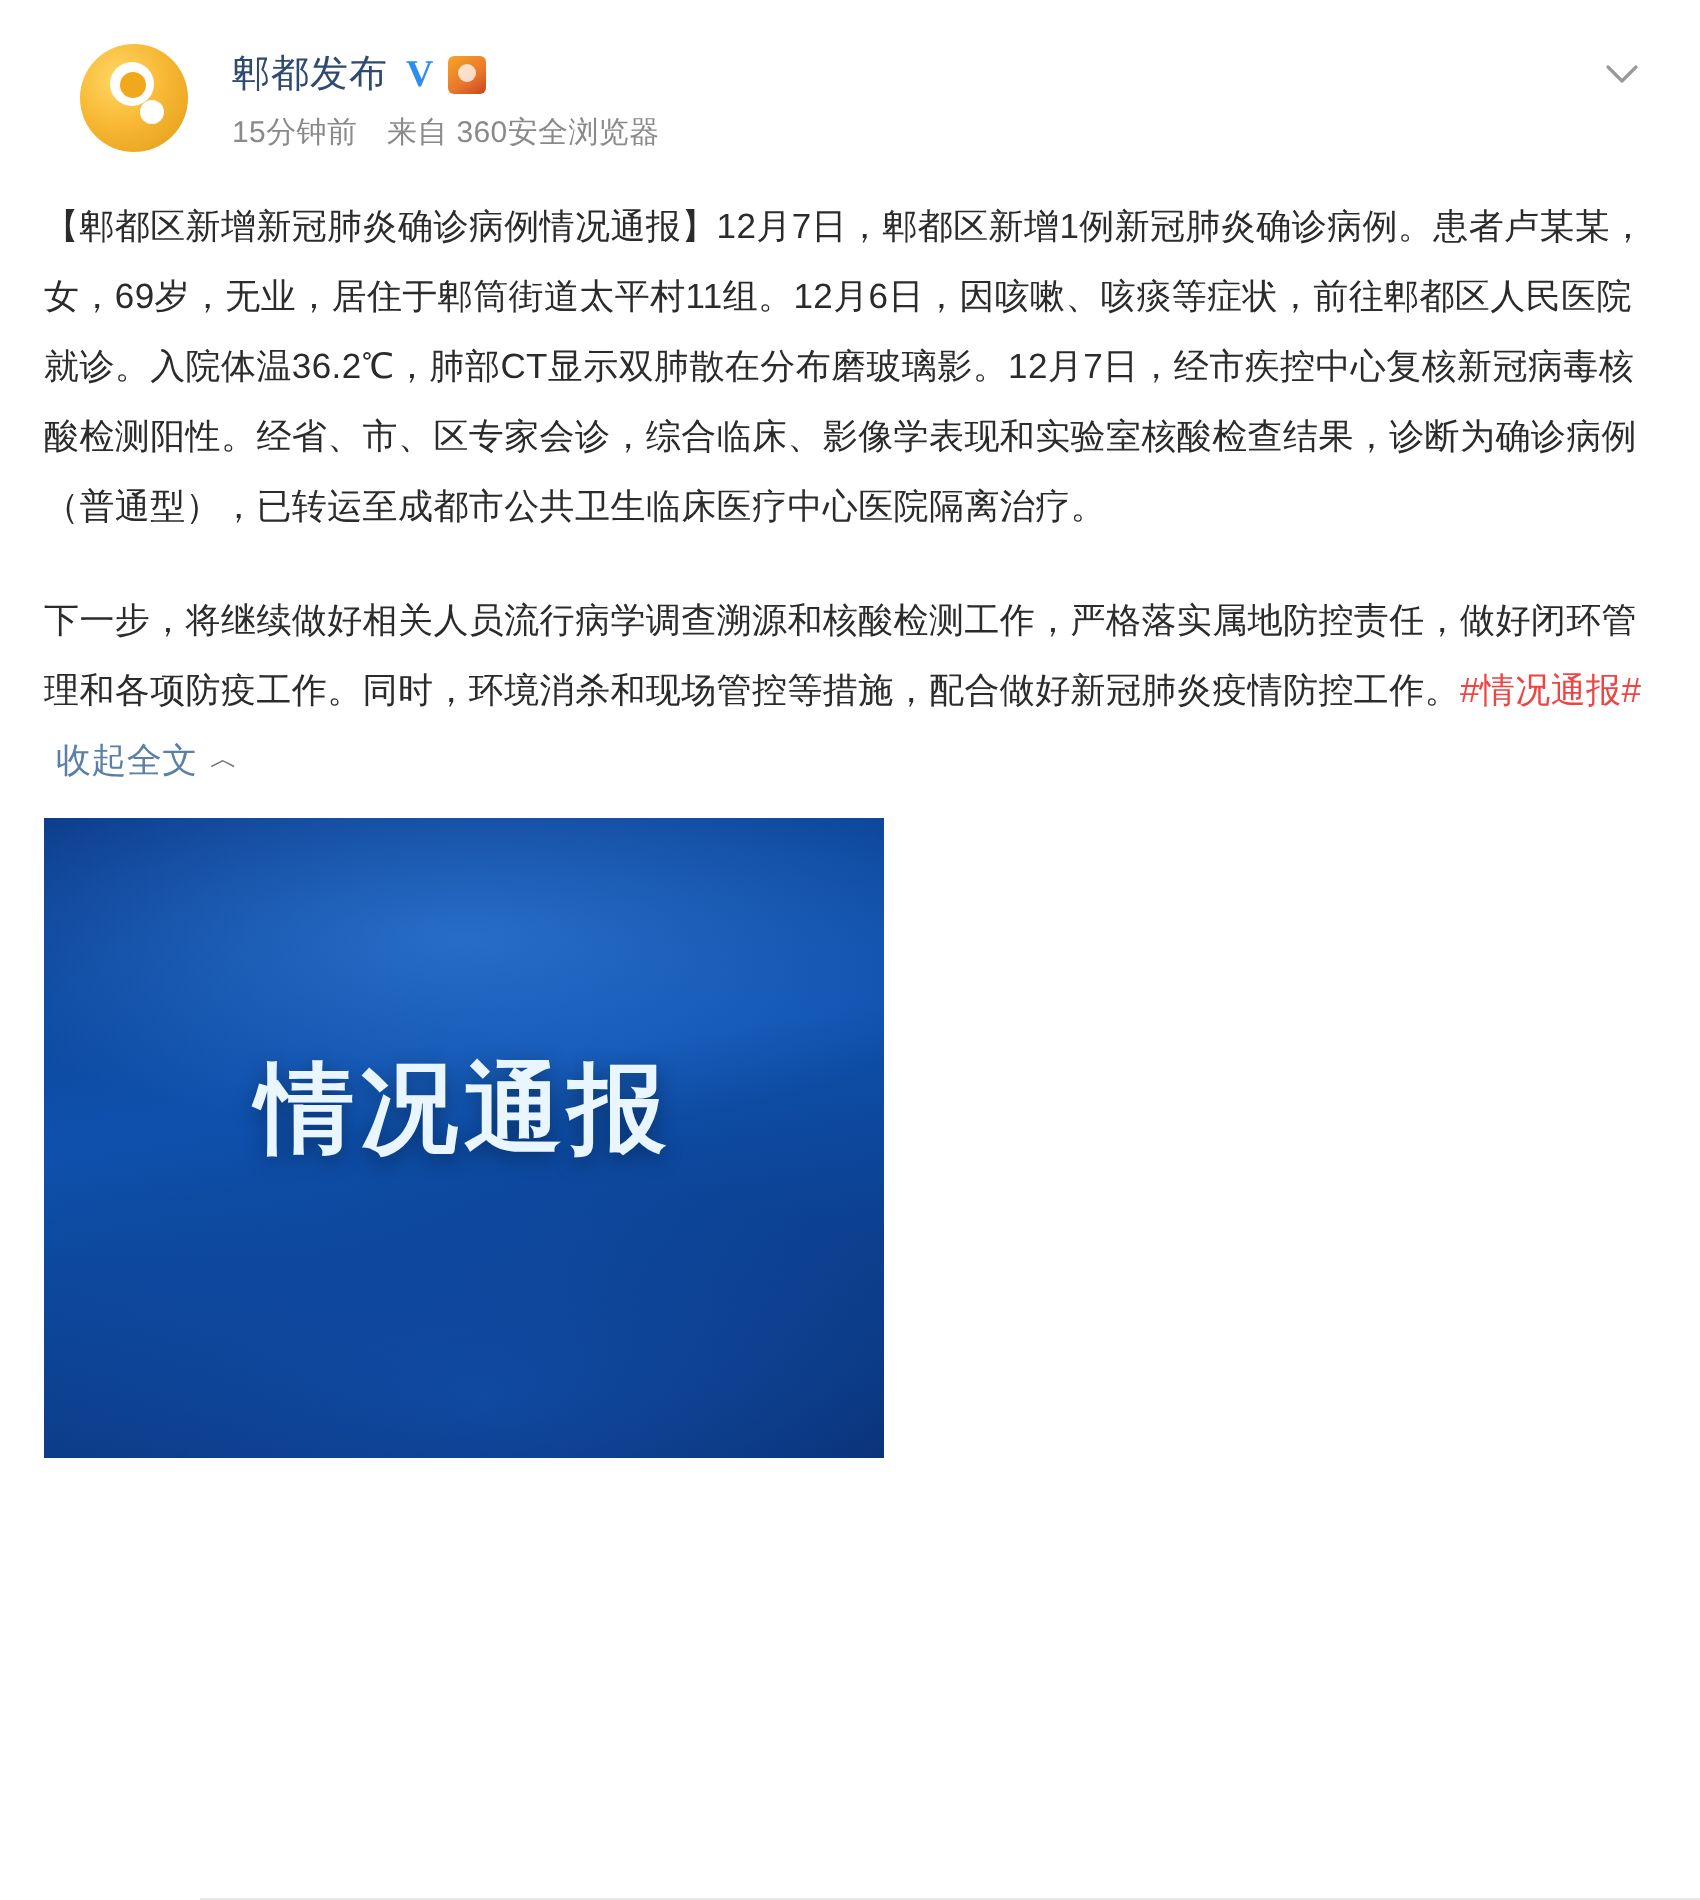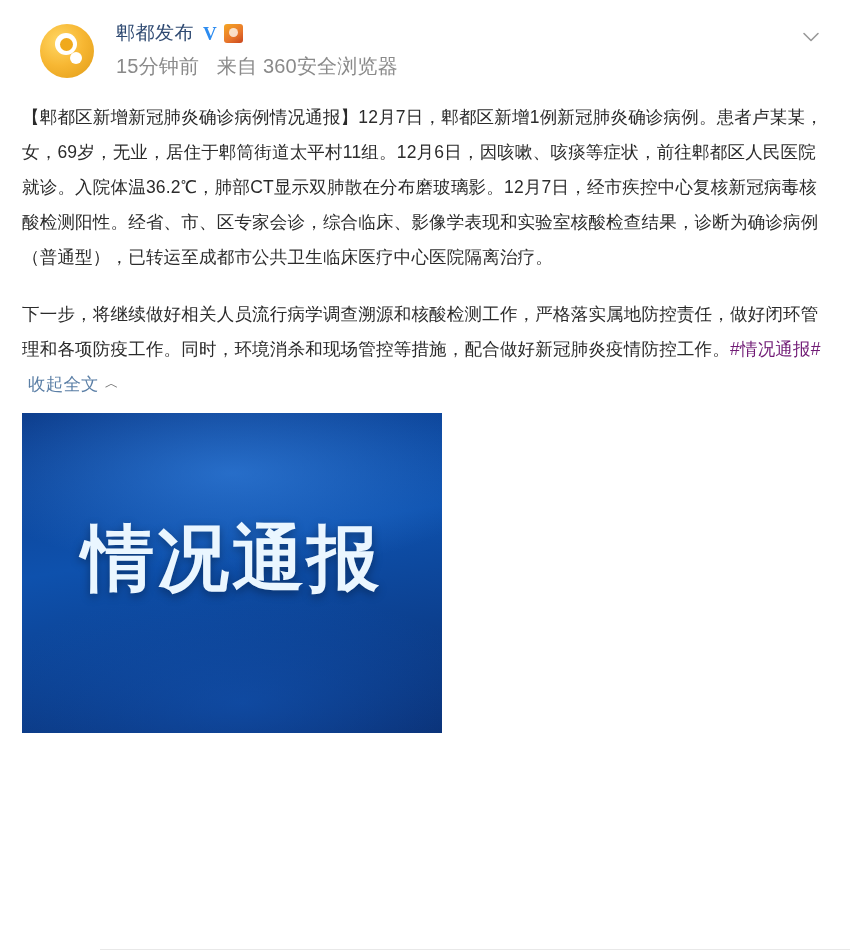--- a/index.html
+++ b/index.html
@@ -17,21 +17,21 @@
   .post {
     position: relative;
     width: 850px;
     height: 950px;
     box-sizing: border-box;
     padding: 18px 22px 0 22px;
     background: #ffffff;
   }
   .header {
     display: flex;
-    align-items: center;
+    align-items: flex-end;
     position: relative;
   }
   .avatar {
     width: 54px;
     height: 54px;
     border-radius: 50%;
     background: radial-gradient(circle at 35% 32%, #ffd764 0%, #f7b733 48%, #e09b16 100%);
     position: relative;
     flex: 0 0 auto;
     margin-top: 4px;
@@ -97,21 +97,21 @@
     position: absolute;
     left: 5px;
     top: 4px;
     width: 9px;
     height: 9px;
     border-radius: 50%;
     background: rgba(255,255,255,0.75);
   }
   .meta-row {
     margin-top: 7px;
-    font-size: 20px;
+    font-size: 15px;
     color: #8a8a8a;
     letter-spacing: 0.2px;
   }
   .meta-sep {
     display: inline-block;
     width: 6px;
   }
   .chevron-down {
     position: absolute;
     right: 6px;
@@ -130,21 +130,21 @@
     color: #2b2b2b;
     letter-spacing: 0.2px;
   }
   .para {
     margin: 0 0 22px 0;
   }
   .para:last-of-type {
     margin-bottom: 10px;
   }
   .topic-tag {
-    color: #701a75;
+    color: #ef4444;
     cursor: pointer;
   }
   .collapse-link {
     color: #5b7fa6;
     cursor: pointer;
     margin-left: 6px;
   }
   .collapse-caret {
     display: inline-block;
     margin-left: 6px;
@@ -179,21 +179,21 @@
     width: 520px;
     height: 220px;
     background: radial-gradient(ellipse at 50% 50%, rgba(20,90,190,0.5) 0%, rgba(10,47,114,0) 72%);
   }
   .poster-title {
     position: absolute;
     left: 0;
     right: 0;
     top: 128px;
     text-align: center;
-    font-size: 72px;
+    font-size: 49px;
     font-weight: bold;
     letter-spacing: 3px;
     color: #eaf6ff;
     font-family: "DejaVu Sans", sans-serif;
     text-shadow: 0 3px 10px rgba(0,0,0,0.35);
     z-index: 2;
   }
   .bottom-rule {
     position: absolute;
     left: 100px;

